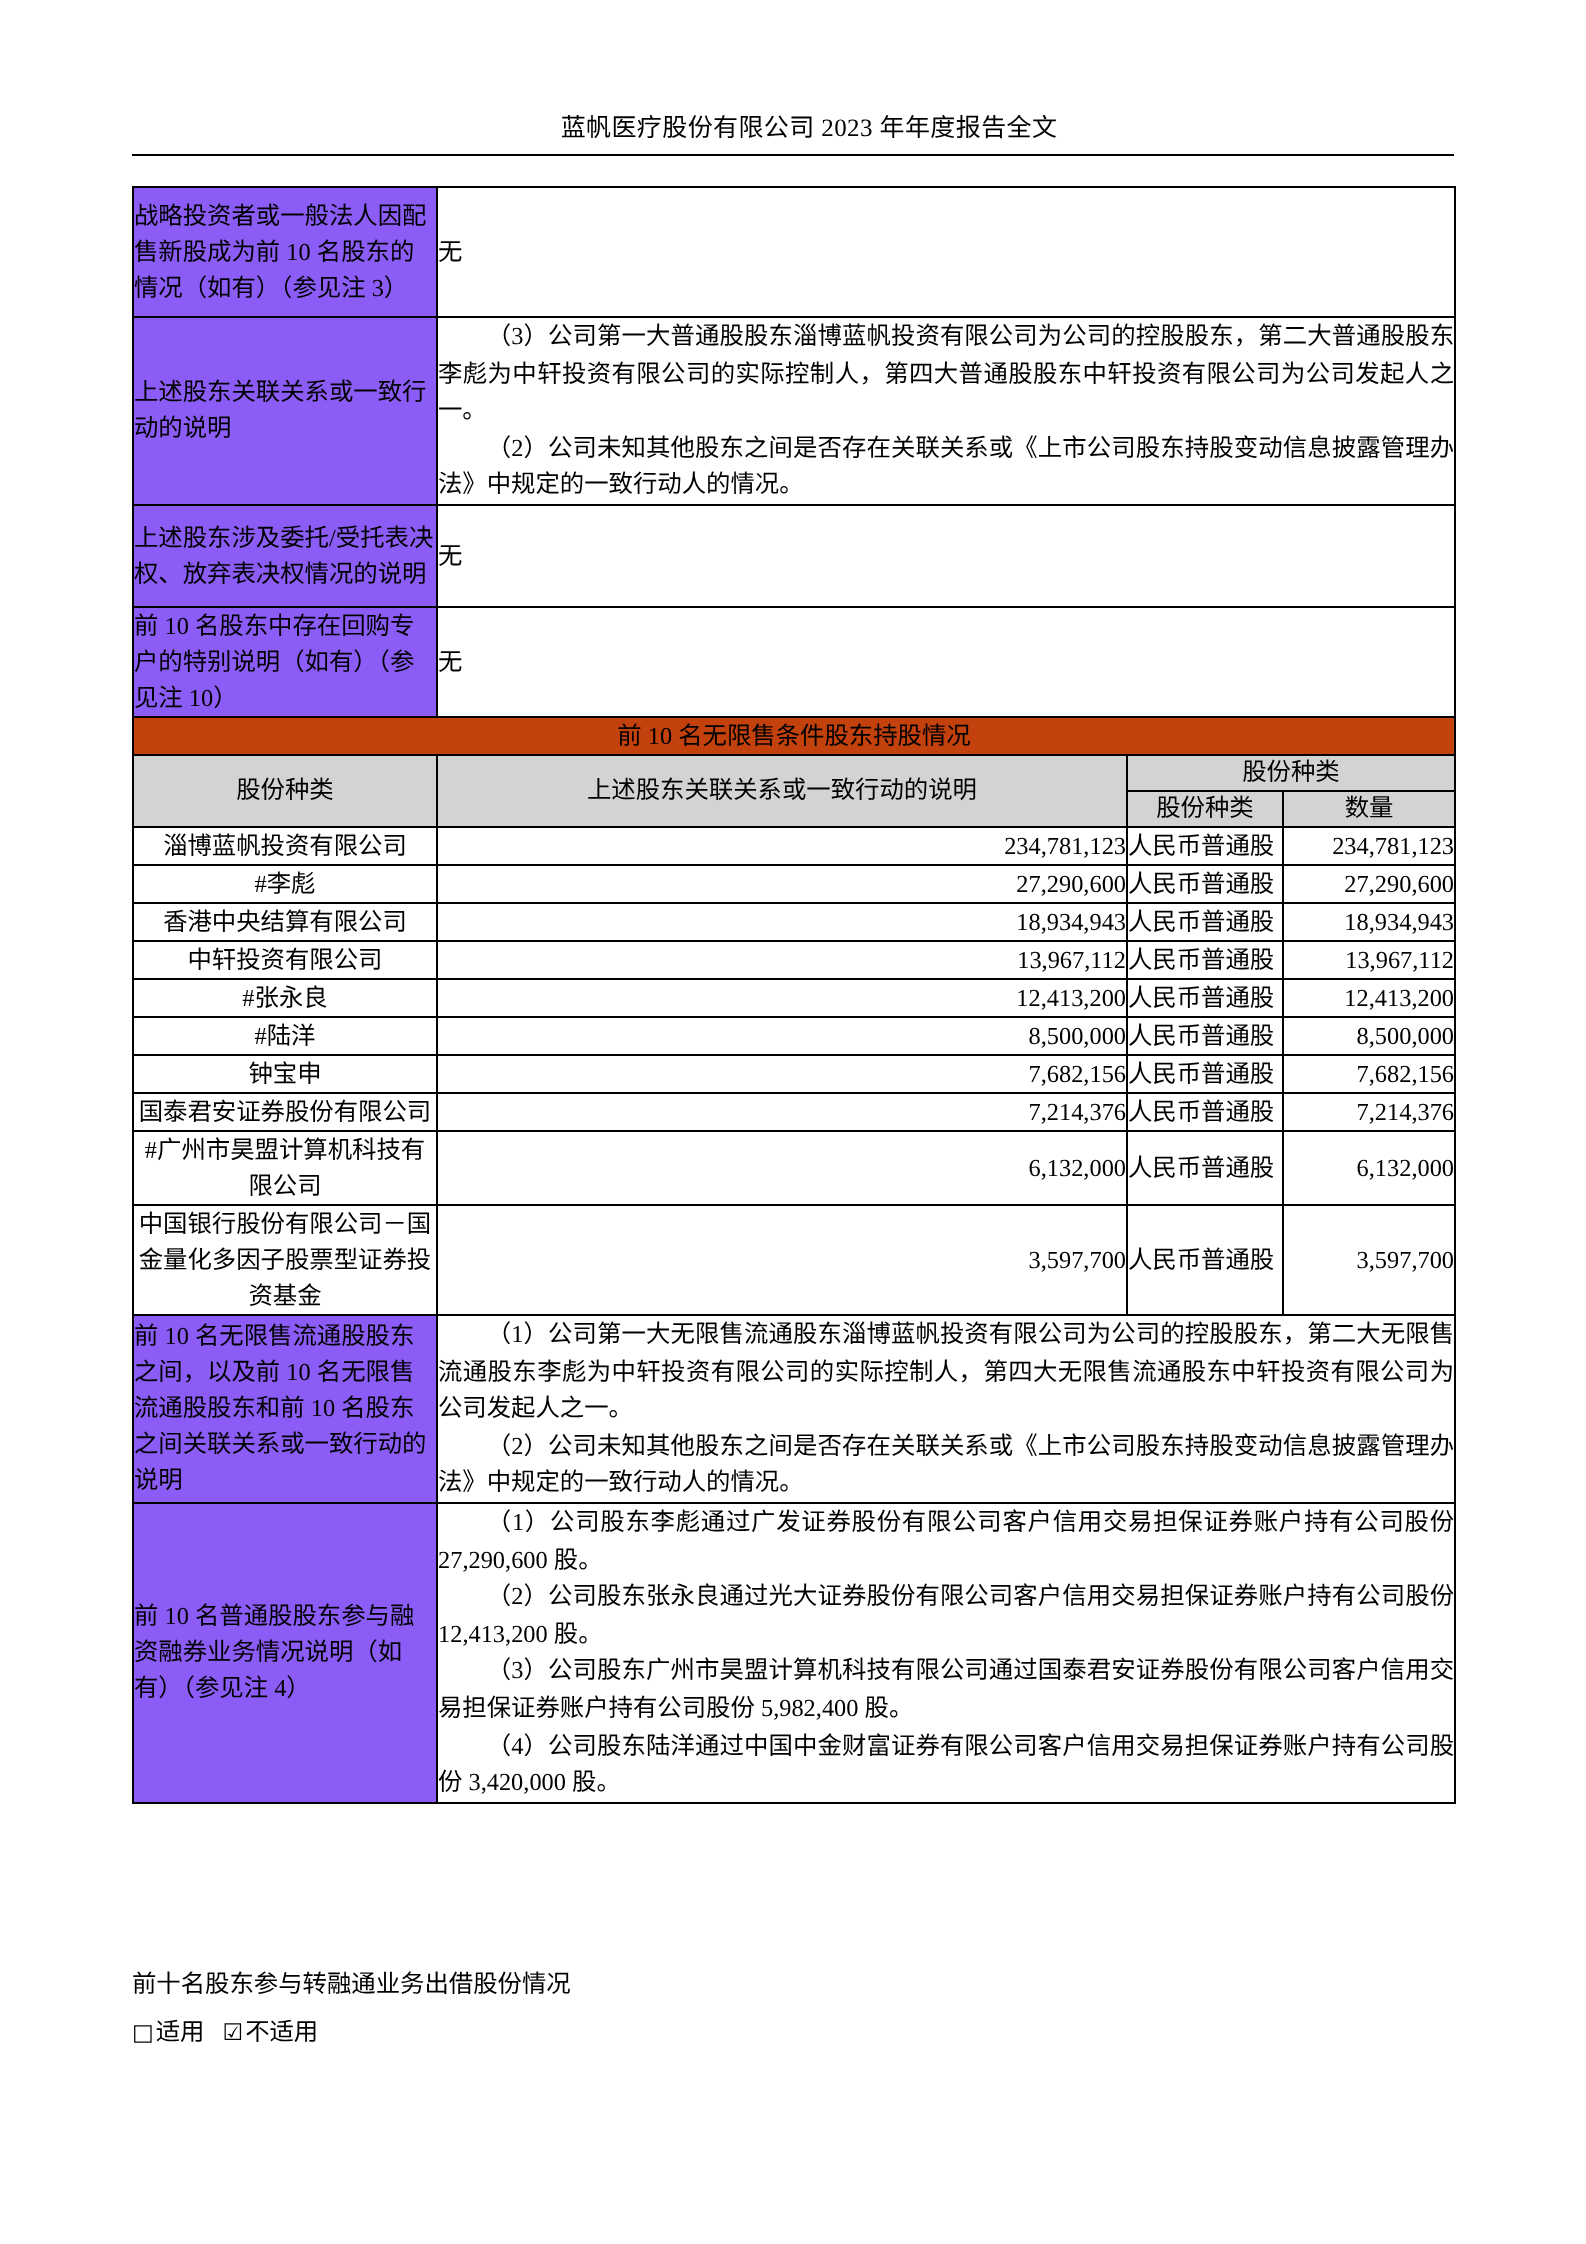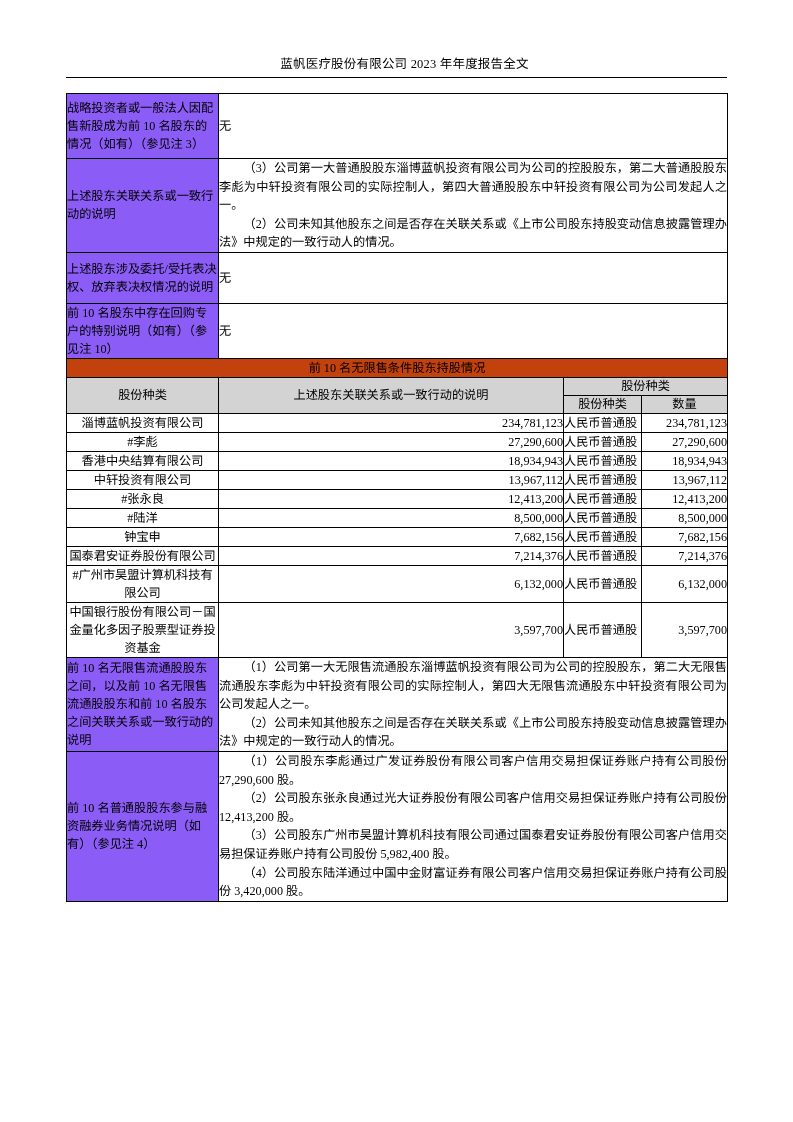--- a/index.html
+++ b/index.html
@@ -277,14 +277,20 @@
             <p>（2）公司股东张永良通过光大证券股份有限公司客户信用交易担保证券账户持有公司股份 12,413,200 股。</p>
             <p>（3）公司股东广州市昊盟计算机科技有限公司通过国泰君安证券股份有限公司客户信用交易担保证券账户持有公司股份 5,982,400 股。</p>
             <p>（4）公司股东陆洋通过中国中金财富证券有限公司客户信用交易担保证券账户持有公司股份 3,420,000 股。</p>
           </td>
         </tr>
 
       </tbody>
     </table>
   </div>
 
+  <div class="footer-block">
+    <div class="footer-line">前十名股东参与转融通业务出借股份情况</div>
+    <div class="footer-line">
+      <span class="cbx">□</span><span>适用</span><span class="cbx-gap"></span><span class="cbx">☑</span><span>不适用</span>
+    </div>
+  </div>
 
 </div>
 
 </body></html>

